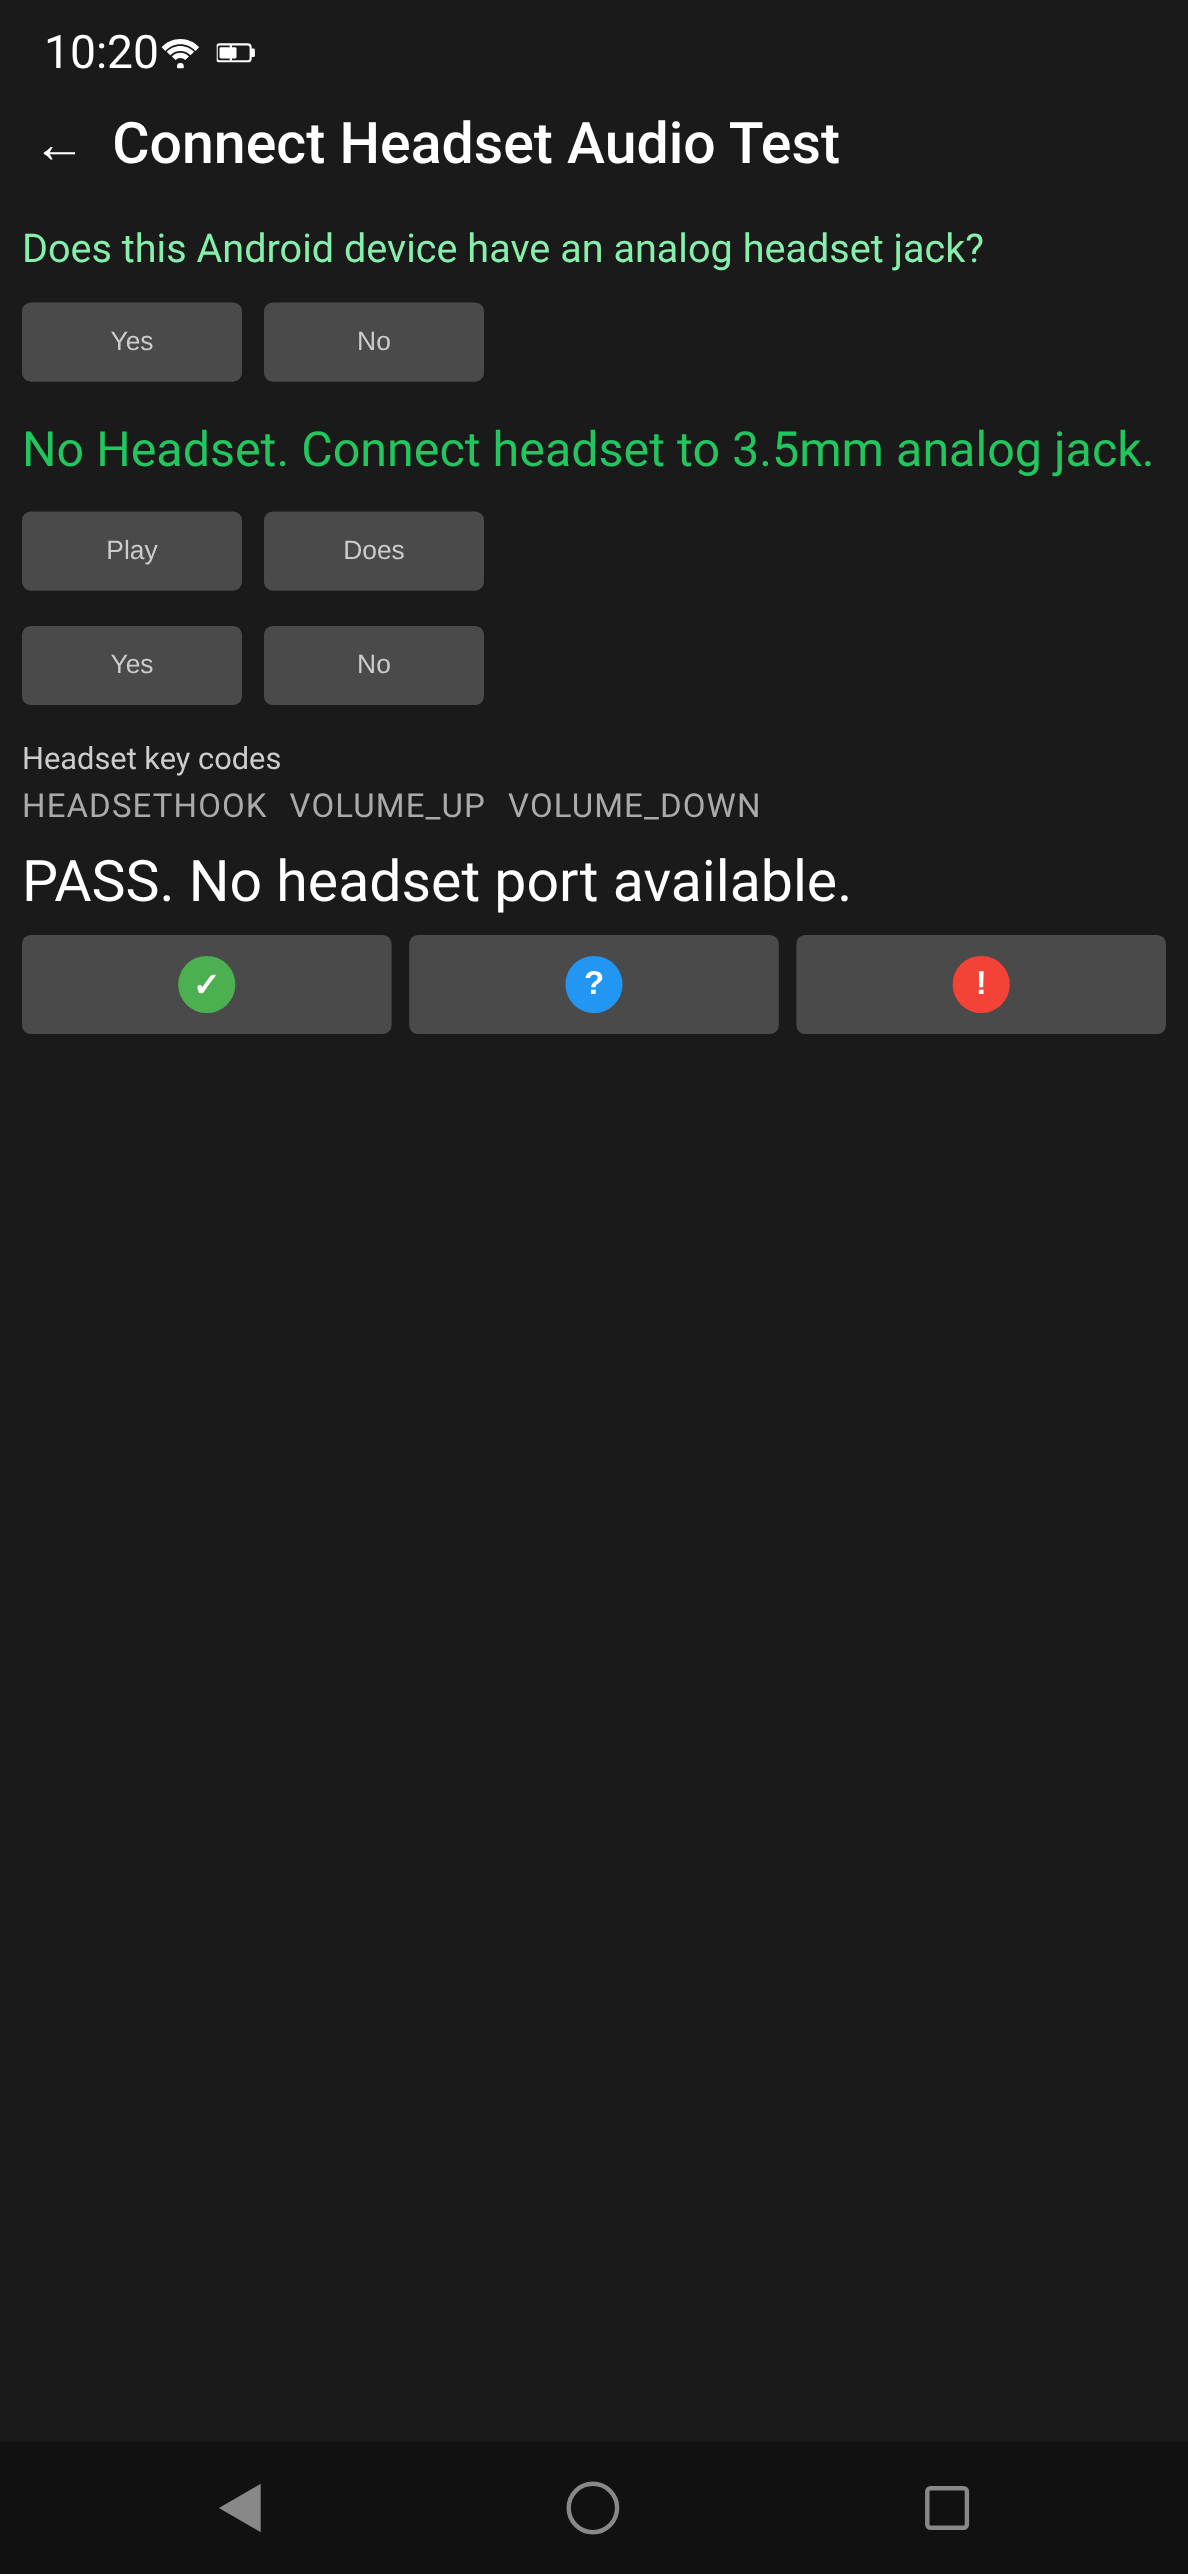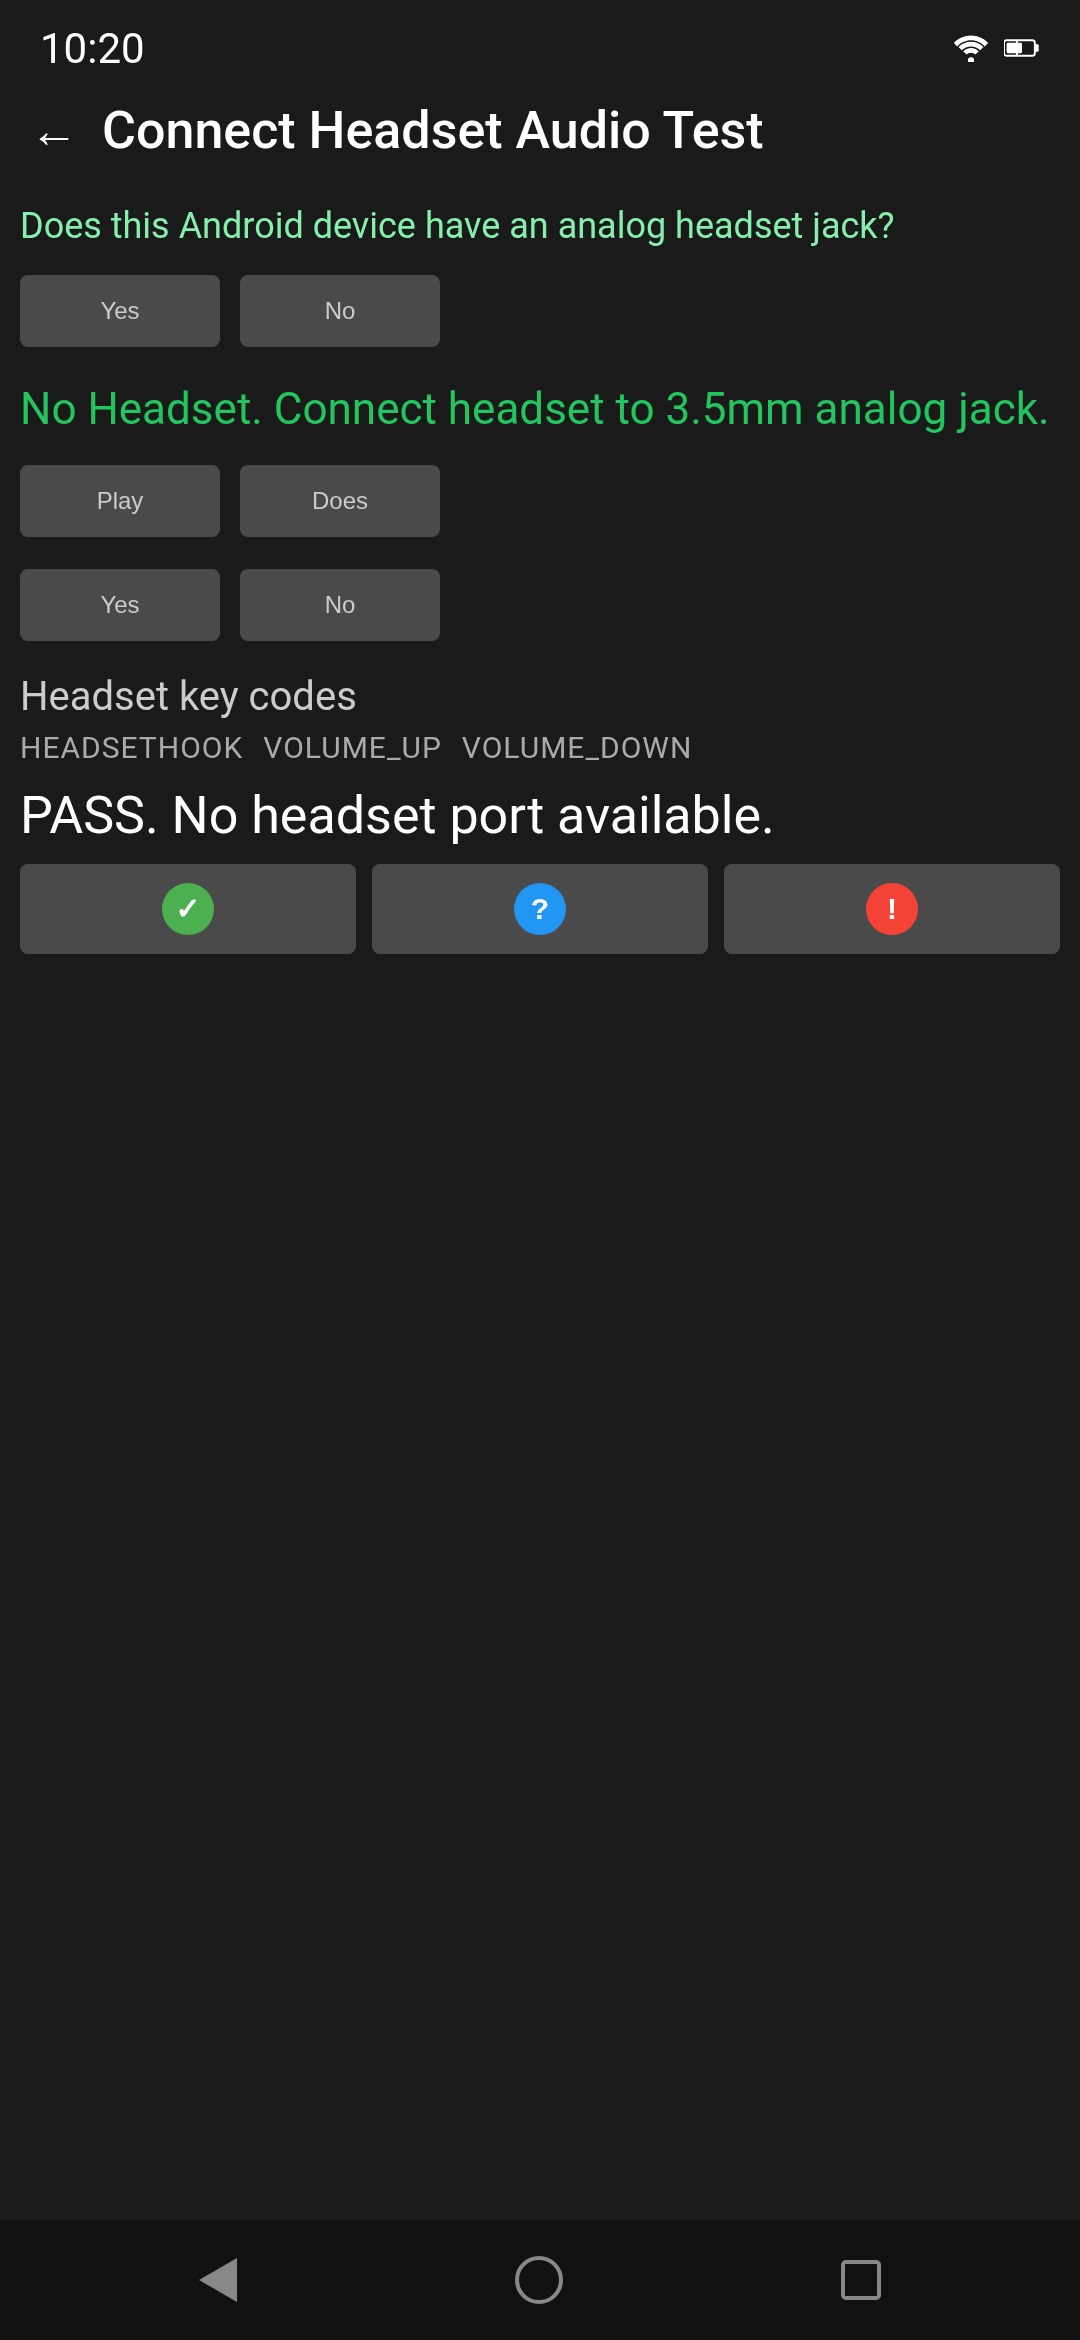--- a/index.html
+++ b/index.html
@@ -18,21 +18,20 @@
       min-height: 2340px;
       margin: 0 auto;
       display: flex;
       flex-direction: column;
       position: relative;
     }
 
     
     .status-bar {
       display: flex;
-      justify-content: space-between;
       align-items: center;
       padding: 28px 40px 12px;
       height: 80px;
     }
 
     .status-time {
       font-size: 42px;
       font-weight: 400;
       color: #ffffff;
     }
@@ -112,21 +111,21 @@
       color: #22c55e;
       margin-bottom: 24px;
       line-height: 1.4;
     }
 
     .headset-key-section {
       margin-top: 16px;
     }
 
     .headset-key-label {
-      font-size: 40px;
+      font-size: 28px;
       color: #cccccc;
       margin-bottom: 10px;
     }
 
     .key-codes-row {
       display: flex;
       gap: 20px;
       margin-bottom: 20px;
       flex-wrap: wrap;
     }

